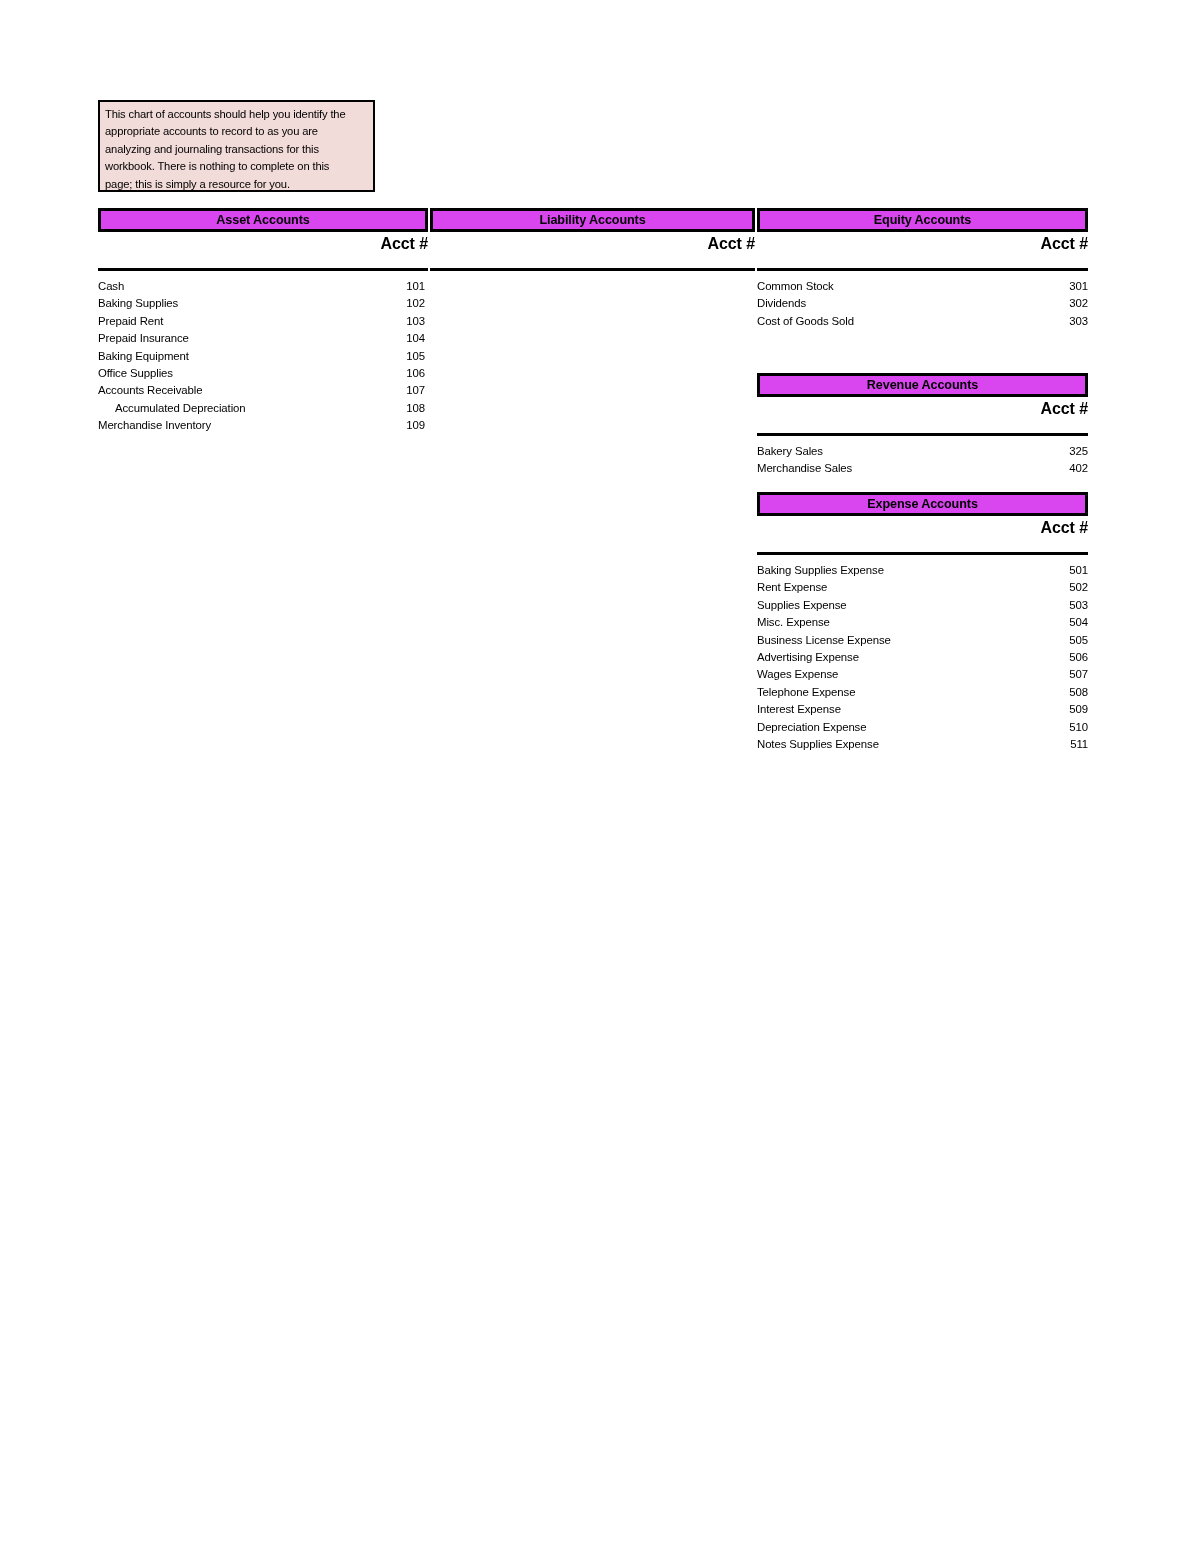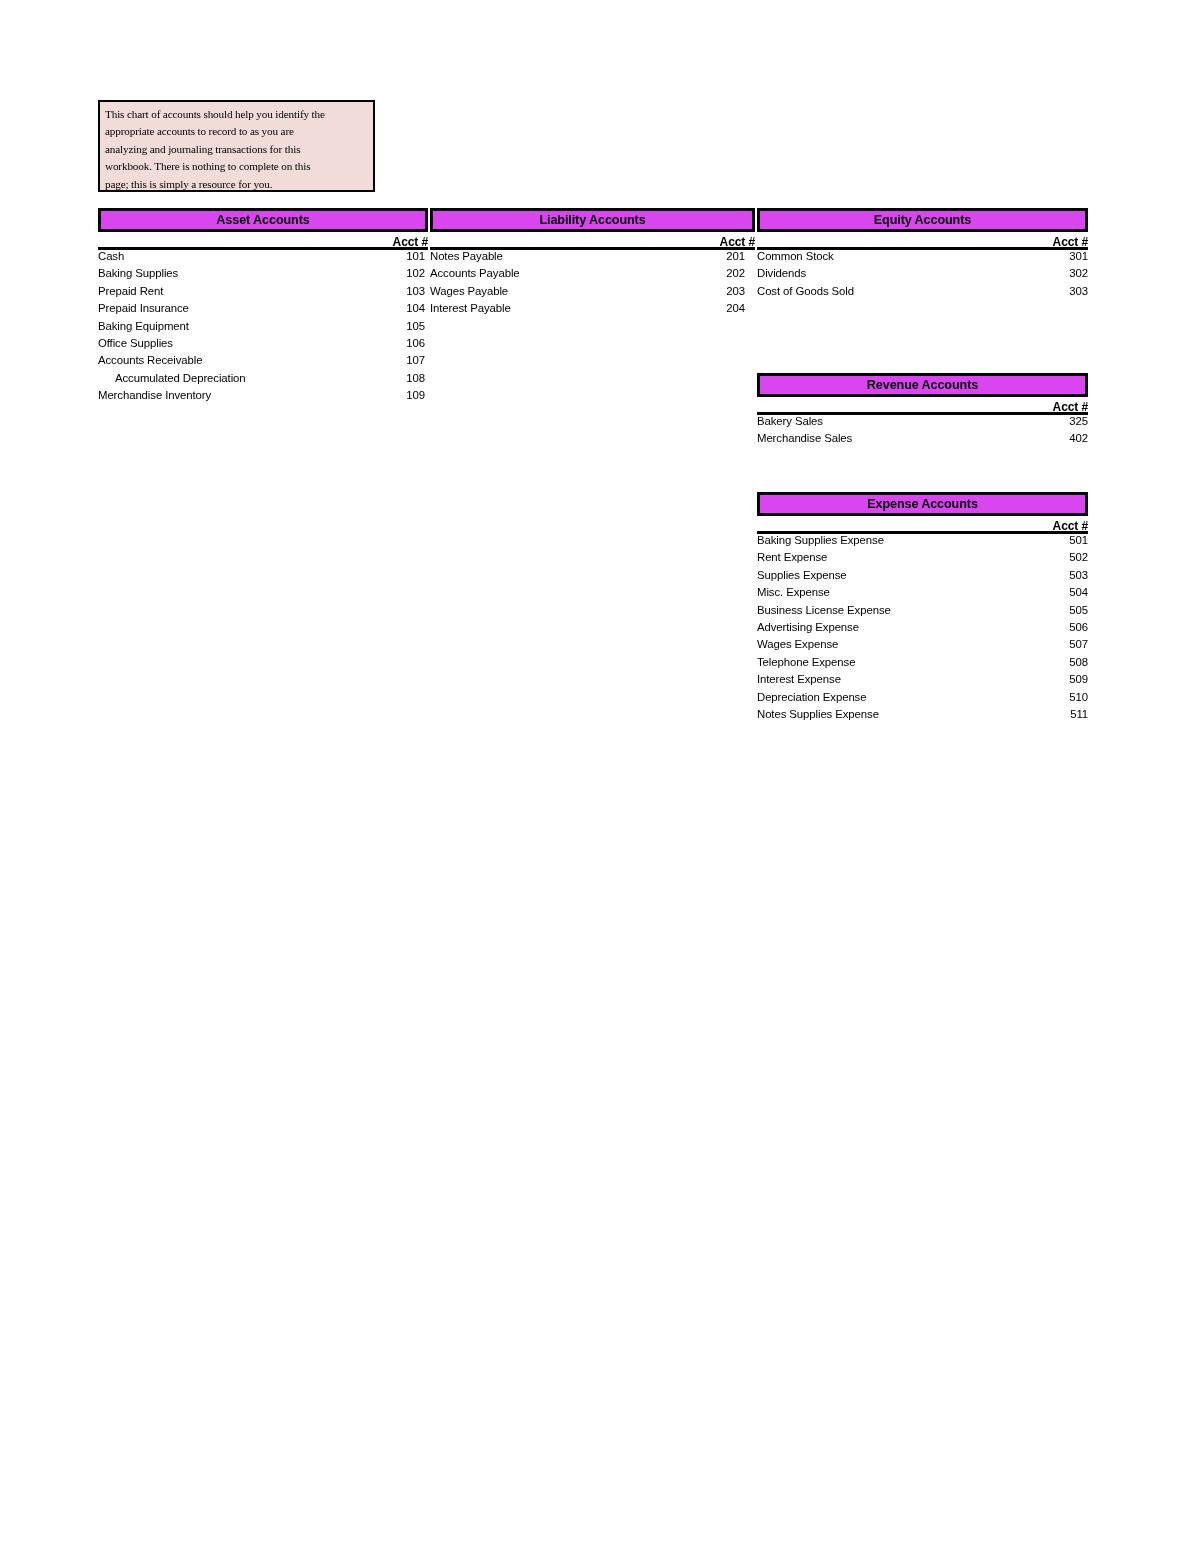--- a/index.html
+++ b/index.html
@@ -21,21 +21,20 @@
   #note-box {
     position: absolute;
     left: 98px;
     top: 100px;
     width: 277px;
     height: 92px;
     background: #f2dcd9;
     border: 2px solid #000000;
     box-sizing: border-box;
     padding: 4px 19px 0 5px;
-    font-family: Liberation Serif, serif;
   }
   #note-box .note-line {
     font-size: 11.2px;
     line-height: 17.4px;
     letter-spacing: -0.15px;
     white-space: nowrap;
     color: #000000;
   }
 
   
@@ -47,39 +46,39 @@
     background: #d946ef;
     box-sizing: border-box;
     height: 24px;
     line-height: 18px;
     text-align: center;
     font-size: 12.6px;
     font-weight: bold;
     letter-spacing: -0.1px;
   }
   .acct-hash-row {
-    height: 15px;
+    height: 36px;
     position: relative;
-    font-size: 12px;
+    font-size: 16px;
     font-weight: bold;
     letter-spacing: -0.1px;
   }
   .acct-hash-row .acct-hash {
     position: absolute;
     right: 0;
     top: 3px;
   }
   .rule {
     height: 0;
     border-top: 3px solid #000000;
     font-size: 0;
     line-height: 0;
   }
   .rows {
-    padding-top: 0;
+    padding-top: 9px;
   }
   .acct-row {
     position: relative;
     height: 17.4px;
     font-size: 11.4px;
     letter-spacing: -0.1px;
     white-space: nowrap;
   }
   .acct-row .acct-name {
     position: absolute;
@@ -163,38 +162,20 @@
       </div>
     </div>
 </div>
 
 <div class="acct-block" id="liability-block">
   <div class="block-header">Liability Accounts</div>
   <div class="acct-hash-row">
     <span class="acct-hash">Acct #</span>
   </div>
   <div class="rule"></div>
-  <div class="rows">
-      <div class="acct-row">
-        <span class="acct-name">Notes Payable</span>
-        <span class="acct-num">201</span>
-      </div>
-      <div class="acct-row">
-        <span class="acct-name">Accounts Payable</span>
-        <span class="acct-num">202</span>
-      </div>
-      <div class="acct-row">
-        <span class="acct-name">Wages Payable</span>
-        <span class="acct-num">203</span>
-      </div>
-      <div class="acct-row">
-        <span class="acct-name">Interest Payable</span>
-        <span class="acct-num">204</span>
-      </div>
-    </div>
 </div>
 
 <div class="acct-block" id="equity-block">
   <div class="block-header">Equity Accounts</div>
   <div class="acct-hash-row">
     <span class="acct-hash">Acct #</span>
   </div>
   <div class="rule"></div>
   <div class="rows">
       <div class="acct-row">

